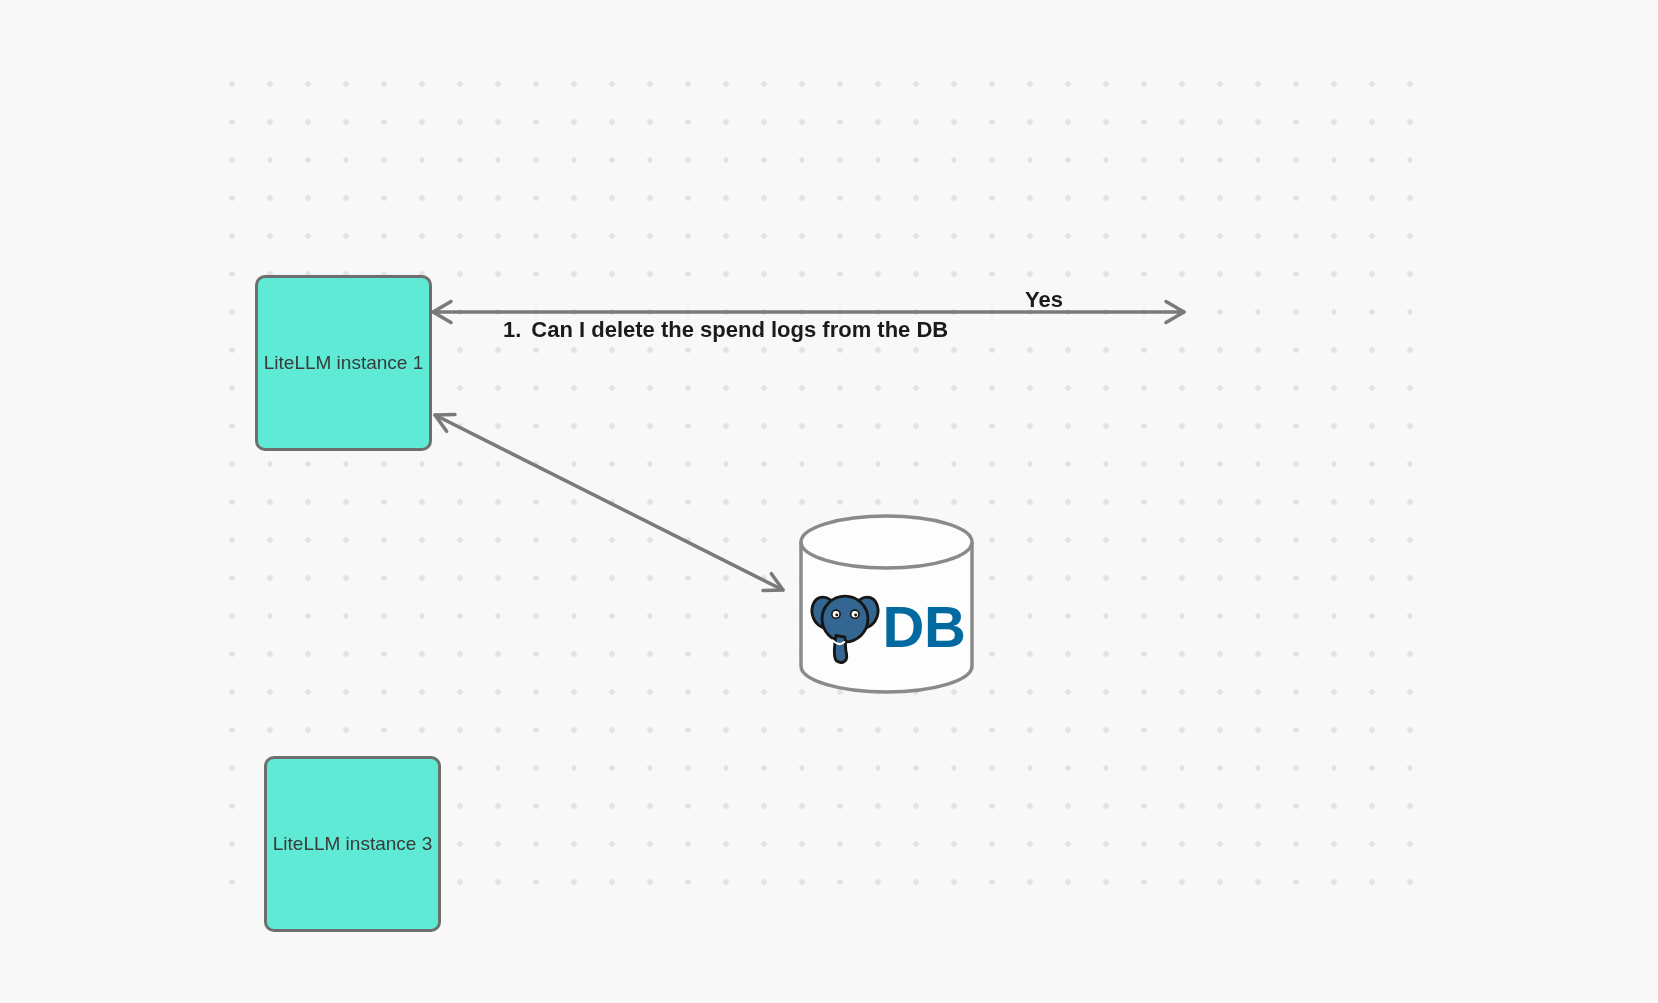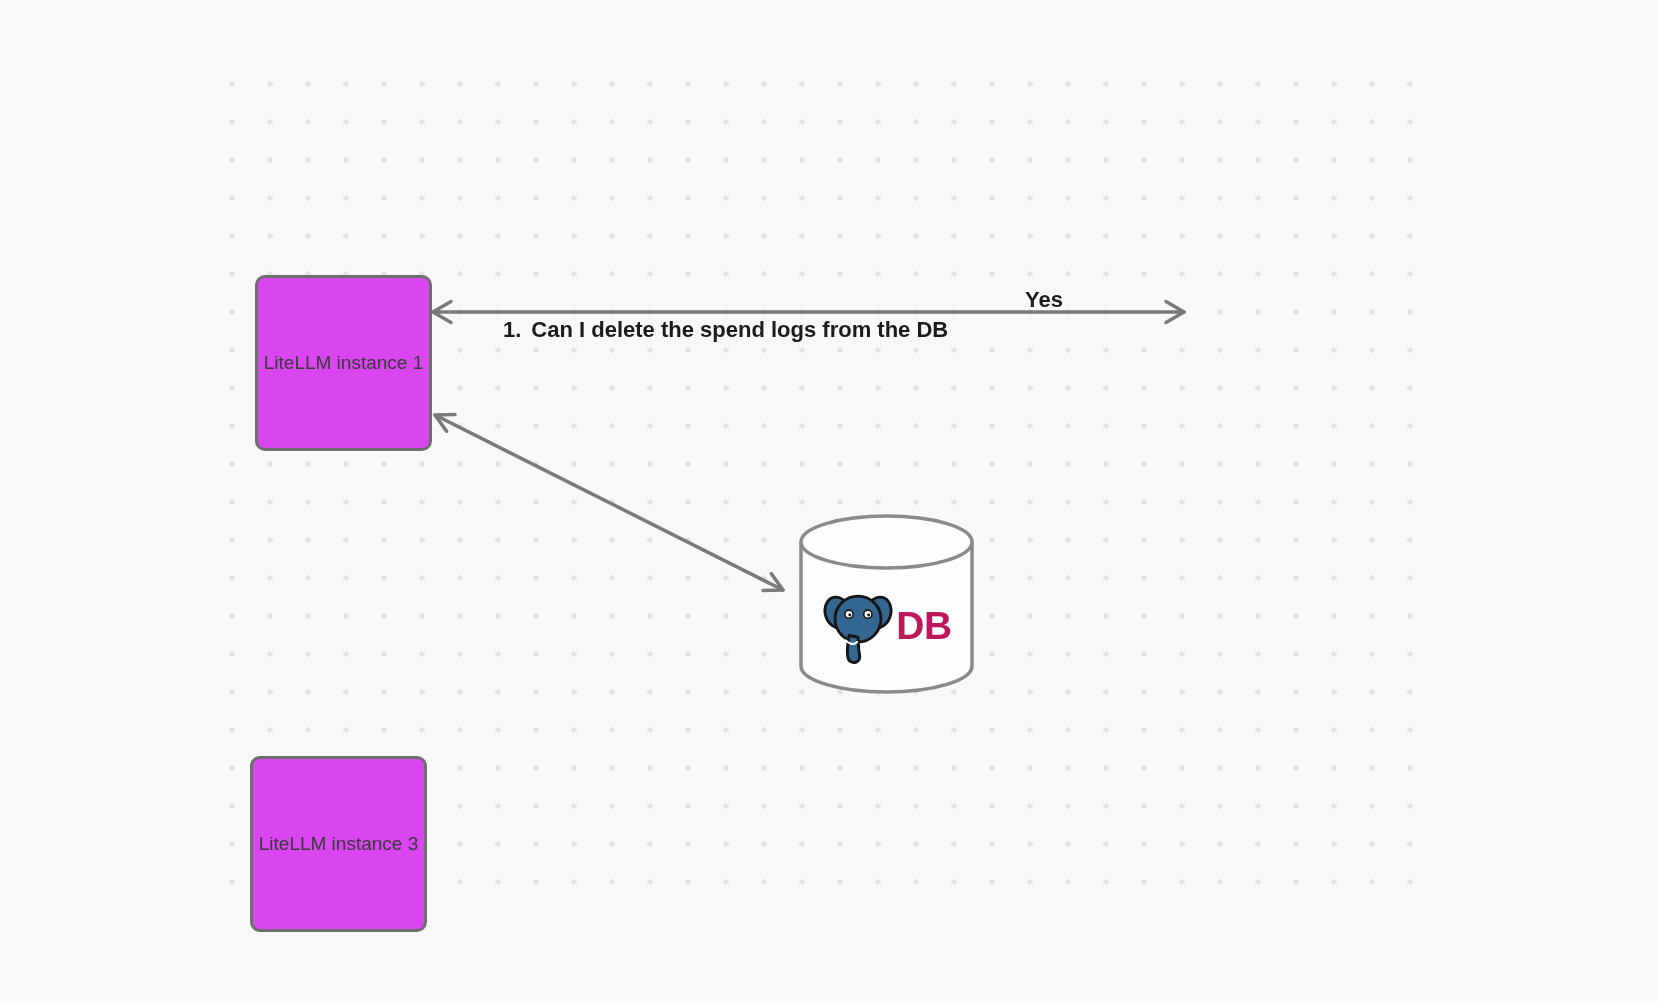--- a/index.html
+++ b/index.html
@@ -23,32 +23,32 @@
     position:absolute;left:0;top:0;width:1658px;height:1003px;
     pointer-events:none;
   }
   .edges-layer polyline, .edges-layer line{
     stroke:#7a7a7a;stroke-width:3.5;fill:none;
     stroke-linecap:round;stroke-linejoin:round;
   }
   .node-box{
     position:absolute;
     width:177px;height:176px;
-    background:#d946ef;
+    background:#5eead4;
     border:3px solid #6e6e6e;
     border-radius:10px;
     box-sizing:border-box;
     display:flex;align-items:center;justify-content:center;
   }
   .node-box .box-label{
     font-size:19px;color:#3a3a3a;letter-spacing:0;
   }
   .box-1{left:255px;top:275px;}
   .box-2{left:255px;top:514px;}
-  .box-3{left:250px;top:756px;}
+  .box-3{left:264px;top:756px;}
 
   .redis-node{
     position:absolute;
     left:1178px;top:276px;width:214px;height:172px;
     background:#fdfdfd;
     border:3.5px solid #757575;
     border-radius:62px;
     box-sizing:border-box;
     display:flex;flex-direction:column;align-items:center;justify-content:center;
     gap:1px;
@@ -59,21 +59,21 @@
   }
   .cylinder-node{
     position:absolute;left:799px;top:514px;width:175px;height:180px;
   }
   .cylinder-shape{position:absolute;left:0;top:0;}
   .cylinder-content{
     position:absolute;left:0;top:58px;width:175px;height:108px;
     display:flex;align-items:center;justify-content:center;gap:1px;
   }
   .db-text{
-    font-size:39px;font-weight:600;color:#be185d;letter-spacing:-0.5px;
+    font-size:58px;font-weight:600;color:#0369a1;letter-spacing:-0.5px;
   }
   .edge-label{
     position:absolute;
     font-size:22px;font-weight:700;color:#1b1b1b;
     white-space:nowrap;
   }
   .edge-label .num{display:inline-block;margin-right:10px;}
   .label-1{left:503px;top:270px;margin-top:47px;}
   .label-yes{left:1025px;top:287px;}
   .label-2{left:585px;top:461px;}

